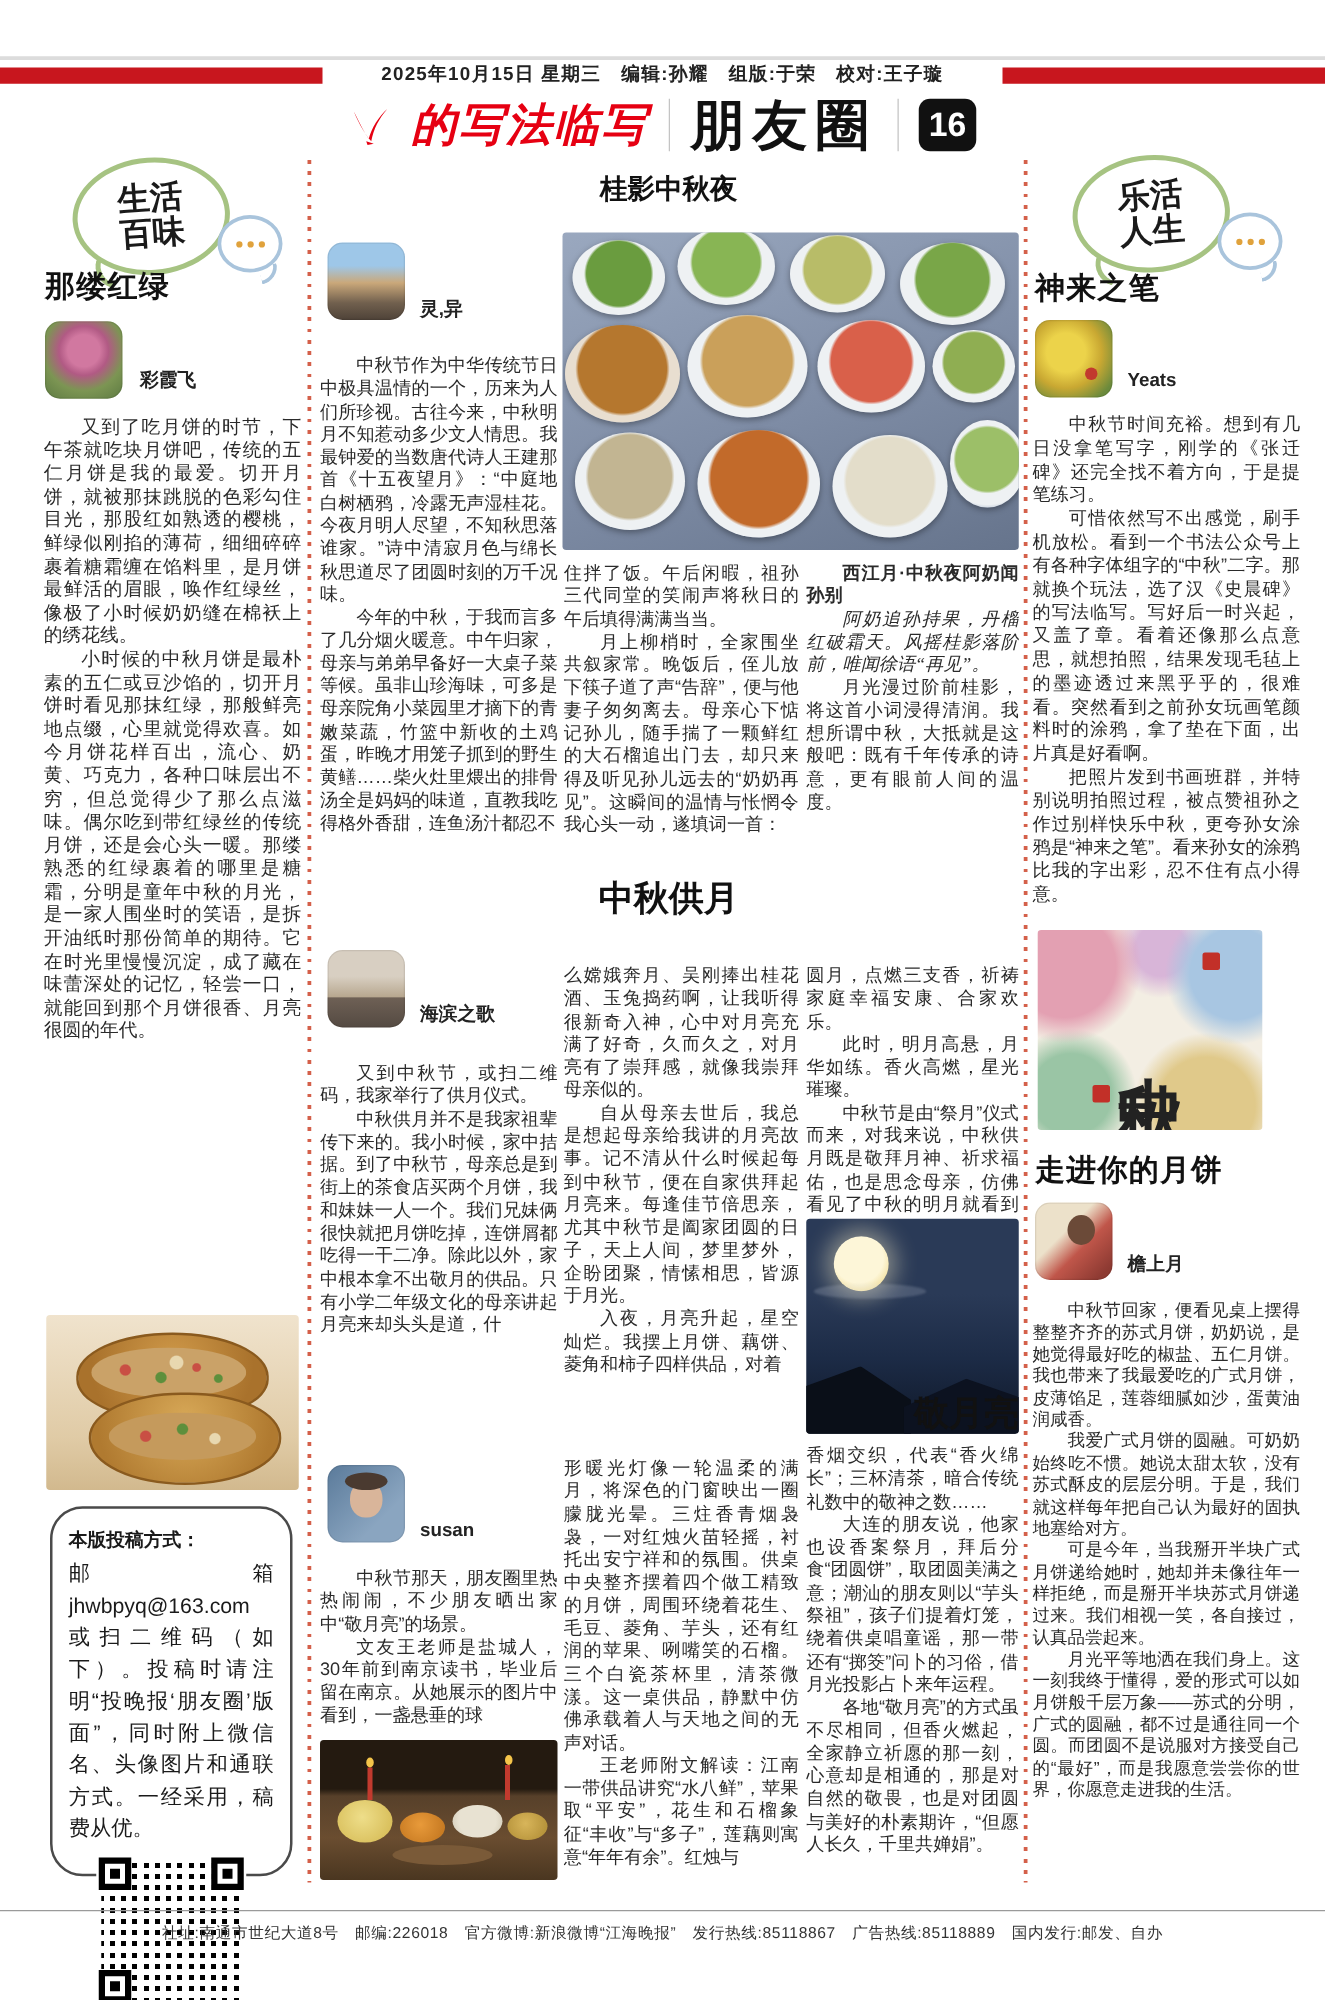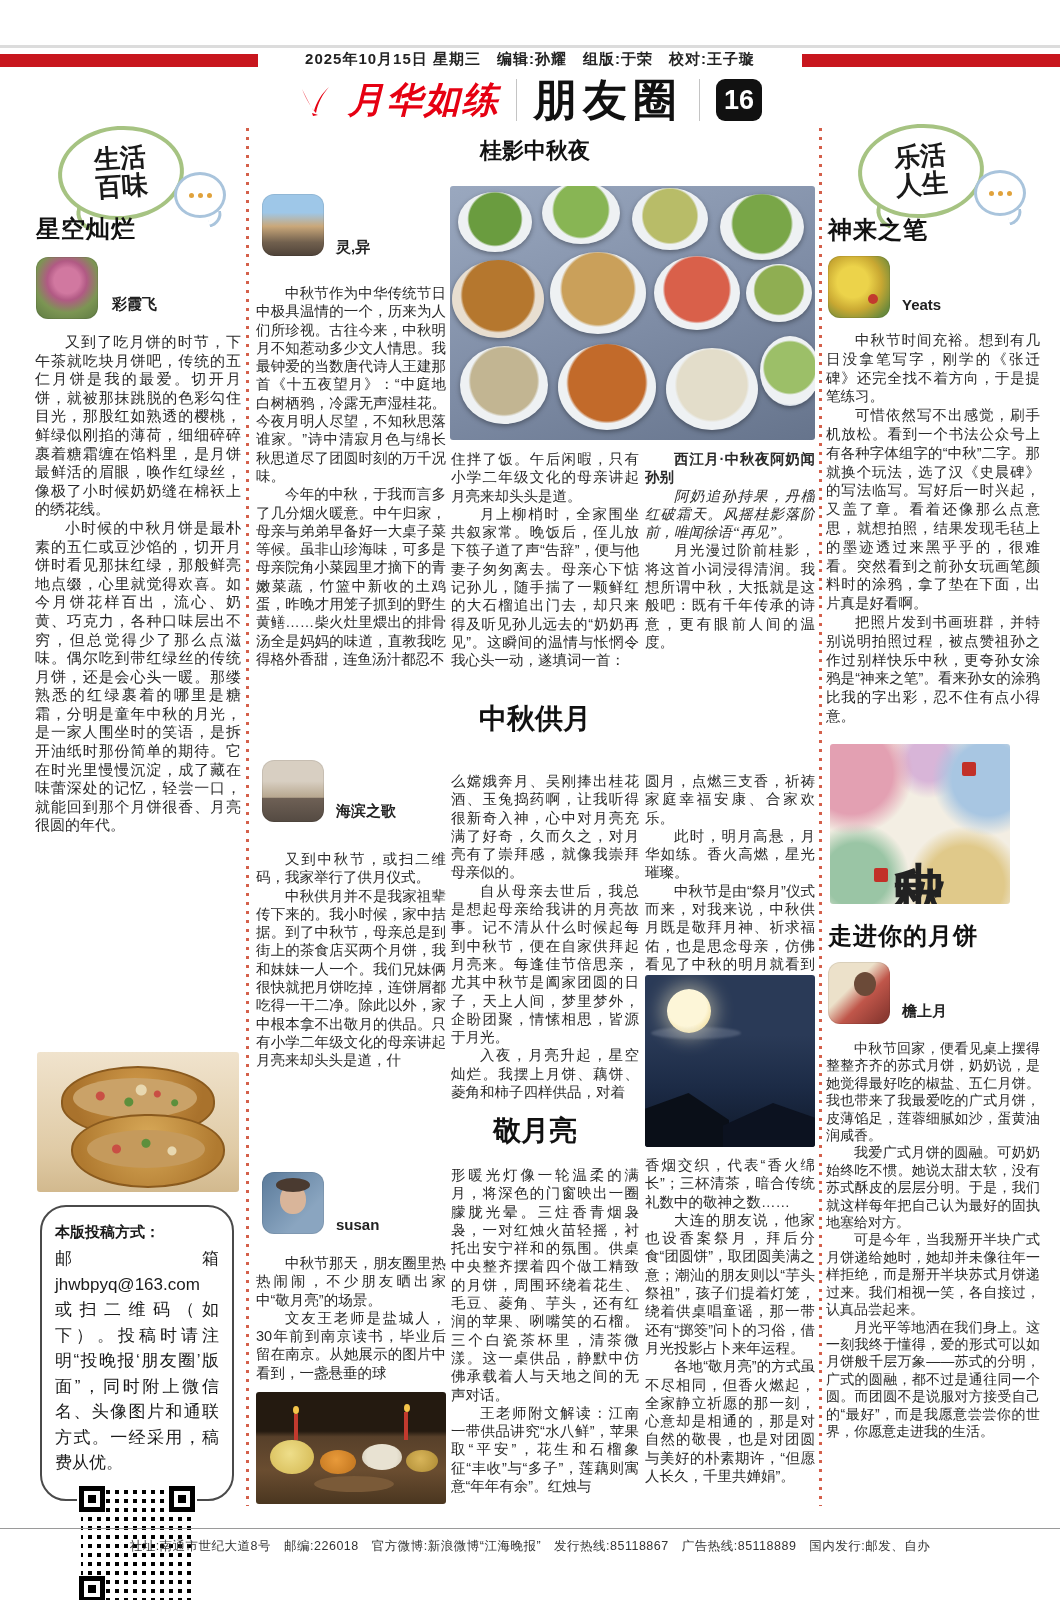--- a/index.html
+++ b/index.html
@@ -82,21 +82,21 @@
   <div class="abs red-bar" style="left:802px;"></div>
   <div class="abs dateline">2025年10月15日 星期三　编辑:孙耀　组版:于荣　校对:王子璇</div>
 
   <div class="abs masthead">
     <span style="display:inline-flex;">
       <svg width="34" height="34" viewBox="0 0 34 34">
           <path d="M4 6 C10 18 13 24 16 28 C18 20 24 10 31 4 C24 12 20 20 18 30 C14 26 8 16 4 6 Z" fill="#e60012"></path>
           <path d="M14 30 l6 2 -5 1 z" fill="#e60012"></path>
         </svg>
     </span>
-    <span class="paper-name">月华如练</span>
+    <span class="paper-name">的写法临写</span>
     <span class="mast-div"></span>
     <span class="section-name">朋友圈</span>
     <span class="mast-div"></span>
     <span class="pagenum">16</span>
   </div>
 
   <div class="abs vdot" style="left:246px;"></div>
   <div class="abs vdot" style="left:819px;"></div>
 
   <div class="abs" style="left:58px;top:126px;width:170px;height:104px;">
@@ -106,21 +106,21 @@
     </div>
     <div class="abs badge-tail" style="left:16px;top:84px;"></div>
     <div class="abs mini-bubble" style="left:116px;top:46px;">
         <i></i>
         <i></i>
         <i></i>
       </div>
     <div class="abs mini-tail" style="left:150px;top:86px;"></div>
   </div>
 
-  <div class="abs art-title" style="left:36px;top:213px;">星空灿烂</div>
+  <div class="abs art-title" style="left:36px;top:213px;">那缕红绿</div>
   <div class="abs avatar" style="left:36px;top:257px;background:radial-gradient(circle at 50% 38%,#d178a0 0 26%,#b15a84 40%,#7c9553 65%,#5d7a42);"></div>
   <div class="abs author" style="left:112px;top:295px;">彩霞飞</div>
 
   <div class="abs body left-body" style="left:35px;top:333px;width:206px;height:715px;">
     <p>又到了吃月饼的时节，下午茶就吃块月饼吧，传统的五仁月饼是我的最爱。切开月饼，就被那抹跳脱的色彩勾住目光，那股红如熟透的樱桃，鲜绿似刚掐的薄荷，细细碎碎裹着糖霜缠在馅料里，是月饼最鲜活的眉眼，唤作红绿丝，像极了小时候奶奶缝在棉袄上的绣花线。</p>
     <p>小时候的中秋月饼是最朴素的五仁或豆沙馅的，切开月饼时看见那抹红绿，那般鲜亮地点缀，心里就觉得欢喜。如今月饼花样百出，流心、奶黄、巧克力，各种口味层出不穷，但总觉得少了那么点滋味。偶尔吃到带红绿丝的传统月饼，还是会心头一暖。那缕熟悉的红绿裹着的哪里是糖霜，分明是童年中秋的月光，是一家人围坐时的笑语，是拆开油纸时那份简单的期待。它在时光里慢慢沉淀，成了藏在味蕾深处的记忆，轻尝一口，就能回到那个月饼很香、月亮很圆的年代。</p>
   </div>
 
   <div class="abs photo" style="left:37px;top:1052px;width:202px;height:140px;background:linear-gradient(180deg,#f0e3cd,#e0cba6 70%,#d2b98e);">
     <div class="abs" style="left:24px;top:14px;width:150px;height:66px;border-radius:50% 50% 46% 46%;background:radial-gradient(circle at 50% 35%,#d09a4a,#a9722c 75%);border:2px solid #8a5a1e;"></div>
@@ -165,21 +165,21 @@
   </div>
 
   <div class="abs avatar" style="left:262px;top:194px;background:linear-gradient(180deg,#9ec7e8 0 30%,#caa87a 52%,#71604e 78%,#4e4238);"></div>
   <div class="abs author" style="left:336px;top:238px;">灵,异</div>
 
   <div class="abs body mid-col" style="left:256px;top:284px;width:190px;height:412px;">
     <p>中秋节作为中华传统节日中极具温情的一个，历来为人们所珍视。古往今来，中秋明月不知惹动多少文人情思。我最钟爱的当数唐代诗人王建那首《十五夜望月》：“中庭地白树栖鸦，冷露无声湿桂花。今夜月明人尽望，不知秋思落谁家。”诗中清寂月色与绵长秋思道尽了团圆时刻的万千况味。</p>
     <p>今年的中秋，于我而言多了几分烟火暖意。中午归家，母亲与弟弟早备好一大桌子菜等候。虽非山珍海味，可多是母亲院角小菜园里才摘下的青嫩菜蔬，竹篮中新收的土鸡蛋，昨晚才用笼子抓到的野生黄鳝……柴火灶里煨出的排骨汤全是妈妈的味道，直教我吃得格外香甜，连鱼汤汁都忍不</p>
   </div>
   <div class="abs body mid-col" style="left:451px;top:450px;width:188px;height:244px;">
-    <p class="cont">住拌了饭。午后闲暇，只有小学二年级文化的母亲讲起月亮来却头头是道。</p>
+    <p class="cont">住拌了饭。午后闲暇，祖孙三代同堂的笑闹声将秋日的午后填得满满当当。</p>
     <p>月上柳梢时，全家围坐共叙家常。晚饭后，侄儿放下筷子道了声“告辞”，便与他妻子匆匆离去。母亲心下惦记孙儿，随手揣了一颗鲜红的大石榴追出门去，却只来得及听见孙儿远去的“奶奶再见”。这瞬间的温情与怅惘令我心头一动，遂填词一首：</p>
   </div>
   <div class="abs body mid-col" style="left:645px;top:450px;width:170px;height:244px;">
     <p class="poem-title" style="text-indent:2em;">西江月·中秋夜阿奶闻孙别</p>
     <p class="poem">阿奶追孙持果，丹榴红破霜天。风摇桂影落阶前，唯闻徐语“再见”。</p>
     <p>月光漫过阶前桂影，将这首小词浸得清润。我想所谓中秋，大抵就是这般吧：既有千年传承的诗意，更有眼前人间的温度。</p>
   </div>
 
   <div class="abs mid-h" style="left:255px;top:700px;font-size:28px;">中秋供月</div>
   <div class="abs avatar" style="left:262px;top:760px;background:linear-gradient(180deg,#d8cfc2 0 34%,#b8a890 60%,#6e6055 62%,#544a42);"></div>
@@ -200,21 +200,21 @@
     <p>中秋节是由“祭月”仪式而来，对我来说，中秋供月既是敬拜月神、祈求福佑，也是思念母亲，仿佛看见了中秋的明月就看到了母亲的笑容。</p>
   </div>
 
   <div class="abs photo" style="left:645px;top:975px;width:170px;height:172px;background:linear-gradient(180deg,#2a3a57 0 35%,#1c2b46 65%,#0f1828);">
     <div class="abs" style="left:22px;top:14px;width:44px;height:44px;border-radius:50%;background:radial-gradient(circle at 45% 40%,#fdf6d8 0 55%,#f4e3a8 75%,rgba(244,227,168,.25));box-shadow:0 0 18px 6px rgba(250,240,200,.45);"></div>
     <div class="abs" style="left:6px;top:52px;width:90px;height:12px;border-radius:50%;background:rgba(220,228,240,.18);filter:blur(1px);"></div>
     <div class="abs" style="left:-6px;top:118px;width:90px;height:60px;background:#0a0f18;clip-path:polygon(0 30%,55% 0,100% 45%,100% 100%,0 100%);"></div>
     <div class="abs" style="left:78px;top:128px;width:100px;height:50px;background:#0c1220;clip-path:polygon(0 45%,50% 0,100% 35%,100% 100%,0 100%);"></div>
   </div>
 
-  <div class="abs mid-h" style="left:255px;top:1112px;font-size:28px;">敬月亮</div>
+  <div class="abs mid-h" style="left:255px;top:1112px;font-size:28px;text-align:right;">敬月亮</div>
   <div class="abs avatar" style="left:262px;top:1172px;background:linear-gradient(135deg,#5a7a9a,#8aa5c0 70%);">
     <div style="position:absolute;left:18px;top:12px;width:26px;height:30px;border-radius:50% 50% 46% 46%;background:#d9b59a;"></div>
     <div style="position:absolute;left:14px;top:6px;width:34px;height:14px;border-radius:50%;background:#4a3a30;"></div>
   </div>
   <div class="abs author" style="left:336px;top:1216px;">susan</div>
 
   <div class="abs body mid-col" style="left:256px;top:1254px;width:190px;height:132px;">
     <p>中秋节那天，朋友圈里热热闹闹，不少朋友晒出家中“敬月亮”的场景。</p>
     <p>文友王老师是盐城人，30年前到南京读书，毕业后留在南京。从她展示的图片中看到，一盏悬垂的球</p>
   </div>

